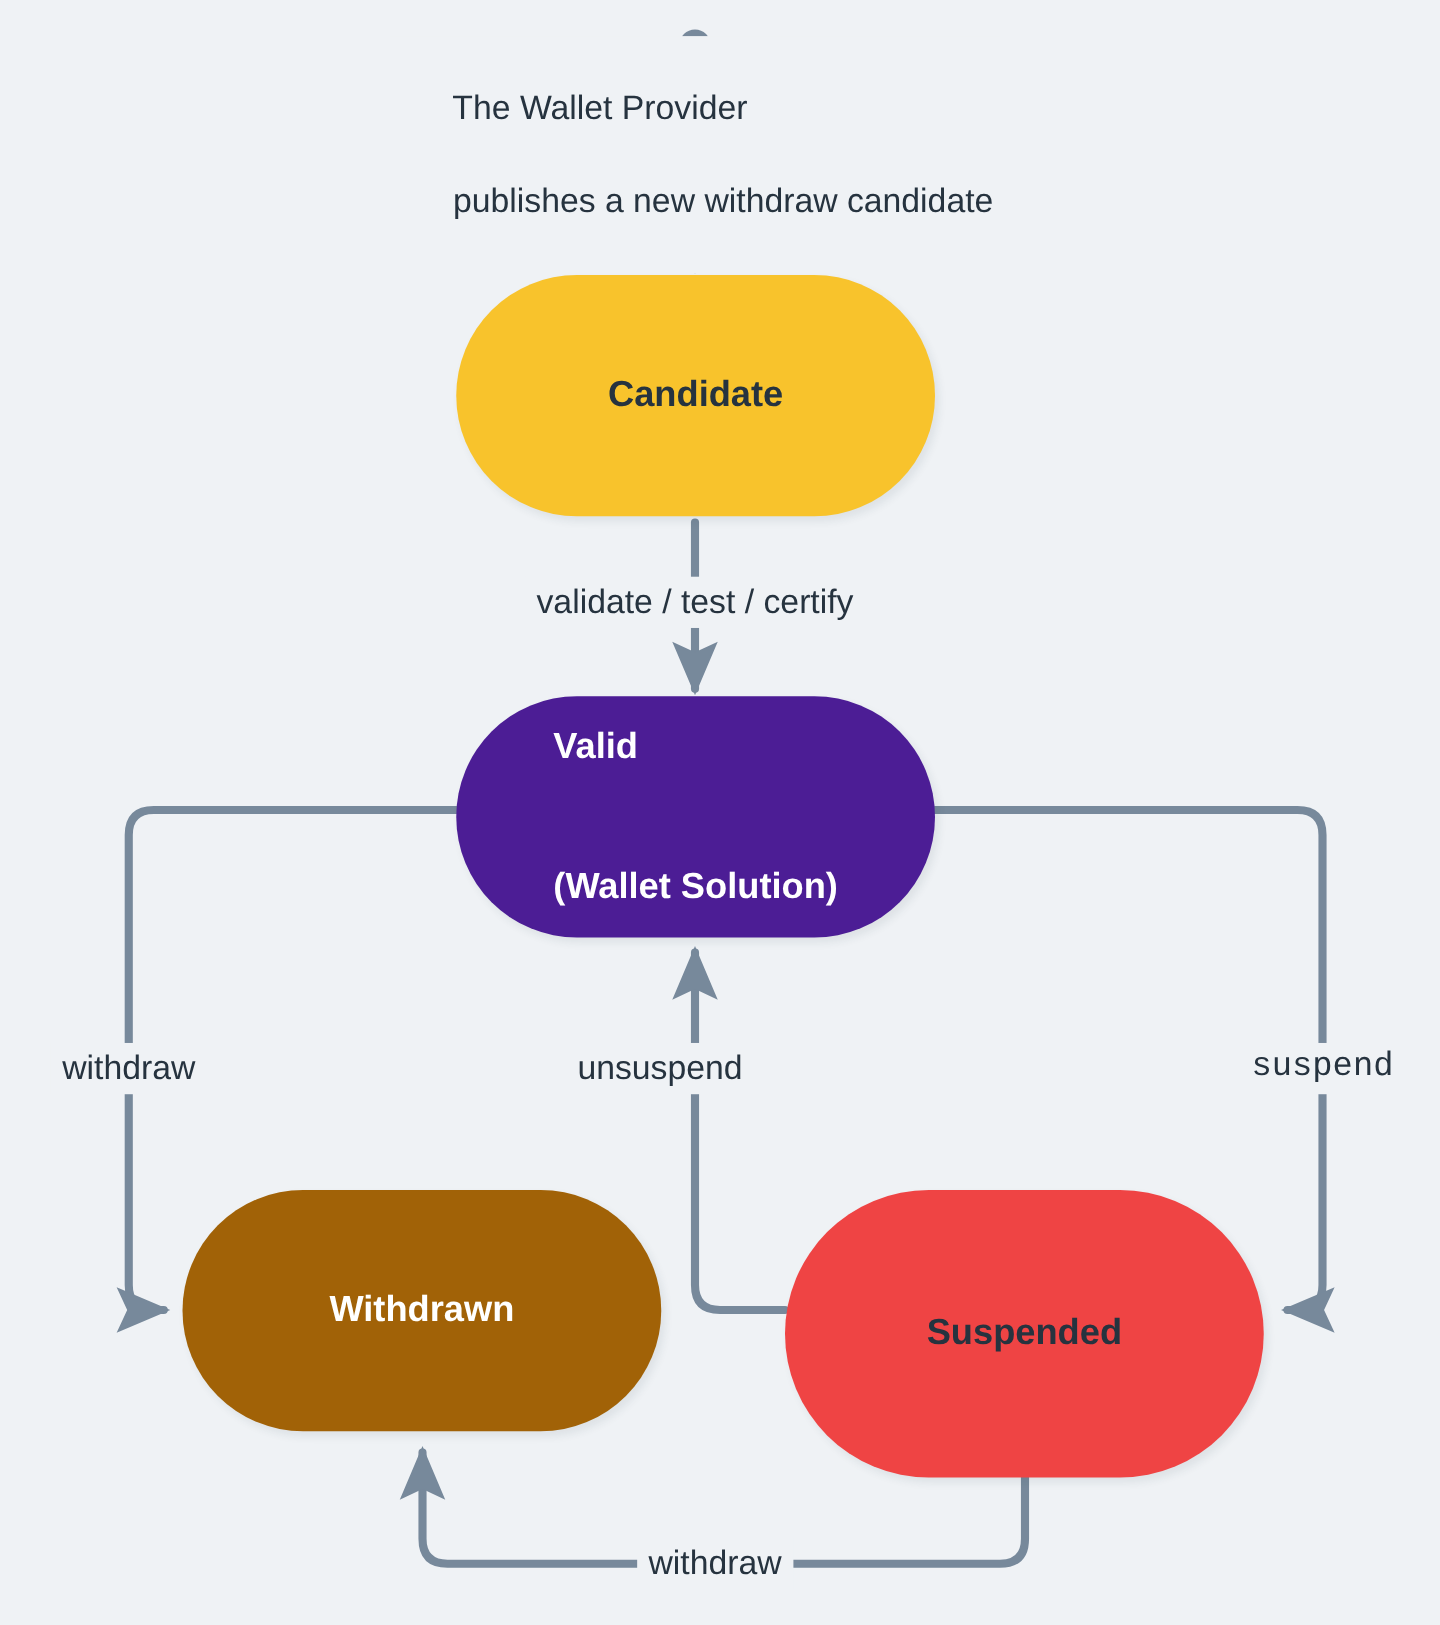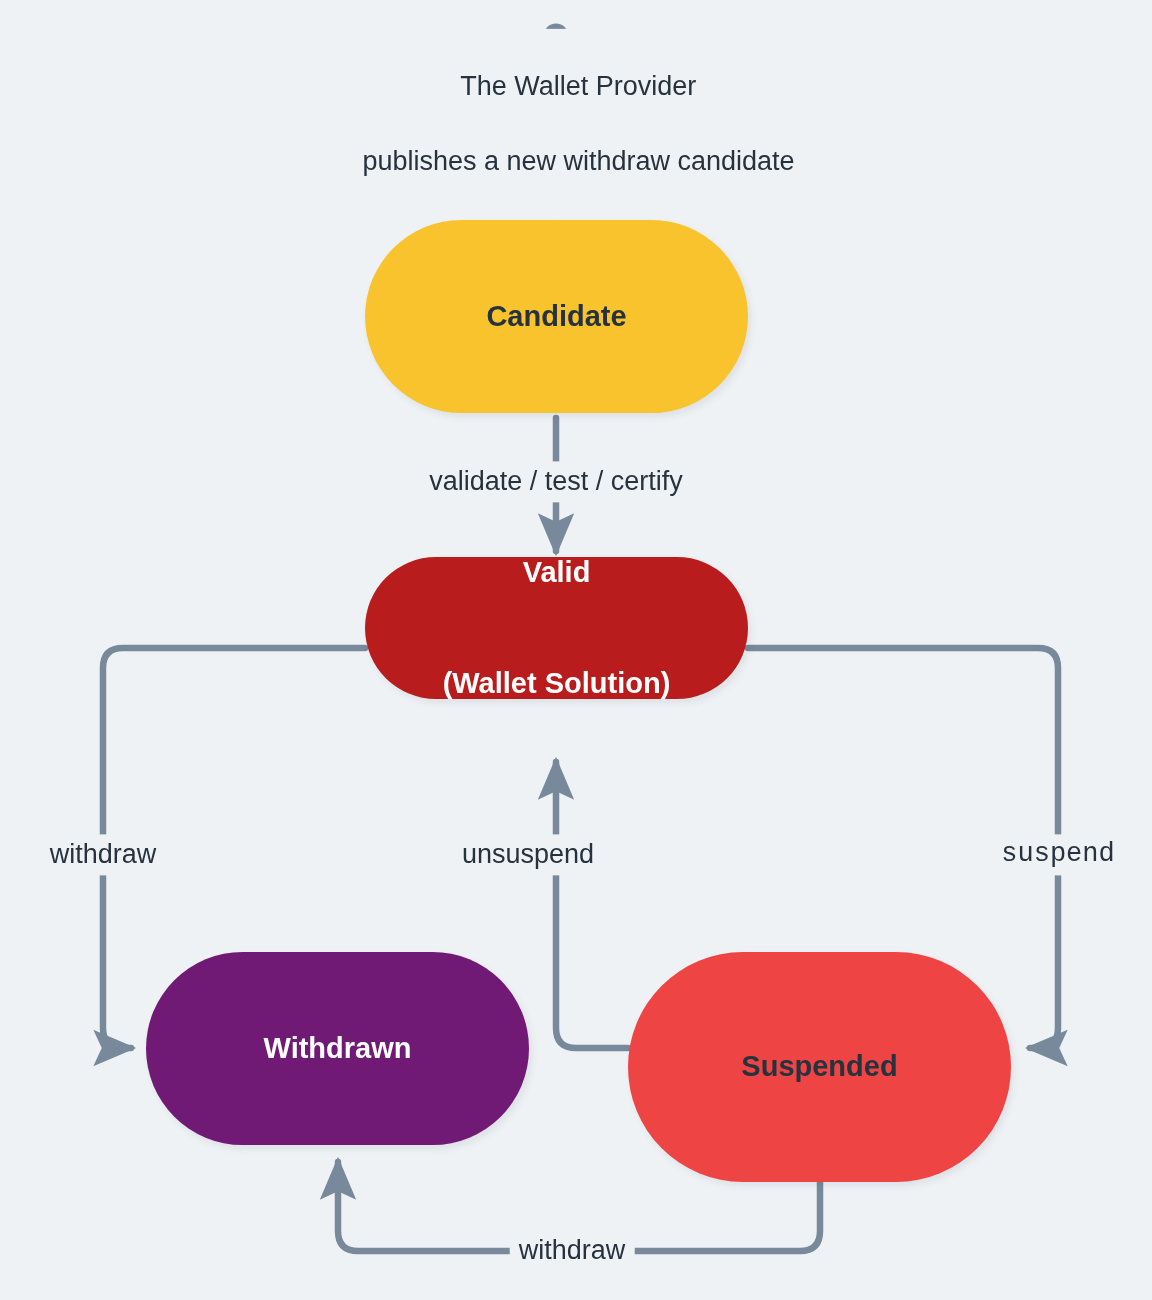--- a/index.html
+++ b/index.html
@@ -27,66 +27,65 @@
   #edge-layer { z-index: 1; }
   #node-layer { z-index: 2; }
   #label-layer { z-index: 3; }
 
   
   .state-node {
     position: absolute;
     display: flex;
     align-items: center;
     justify-content: center;
-    text-align: center;
     border-radius: 999px;
     font-weight: bold;
     line-height: 1.28;
     box-shadow: 3px 4px 7px rgba(40, 55, 70, 0.085);
     box-sizing: border-box;
     white-space: pre;
   }
   .state-node .node-text { display: block; }
 
   #node-candidate {
     left: 365px;  top: 220px;
     width: 383px; height: 193px;
     background: #f8c32c;
     color: #26333f;
     font-size: 29px;
   }
   #node-valid {
     left: 365px;  top: 557px;
-    width: 383px; height: 142px;
-    background: #b91c1c;
+    width: 383px; height: 193px;
+    background: #4c1d95;
     color: #ffffff;
     font-size: 29px;
   }
   #node-withdrawn {
     left: 146px;  top: 952px;
     width: 383px; height: 193px;
-    background: #701a75;
+    background: #a16207;
     color: #ffffff;
     font-size: 29px;
   }
   #node-suspended {
     left: 628px;  top: 952px;
     width: 383px; height: 230px;
     background: #ef4444;
     color: #26333f;
     font-size: 29px;
   }
 
   
   .edge-label {
     position: absolute;
     color: #26333f;
     font-size: 27px;
     line-height: 1.38;
-    text-align: center;
+    text-align: left;
     white-space: pre;
     background: #eff2f5;
     padding: 2px 9px;
     box-sizing: border-box;
     transform: translate(-50%, -50%);
   }
   #label-start {
     left: 556px; top: 124px;
     padding: 2px 6px;
   }

